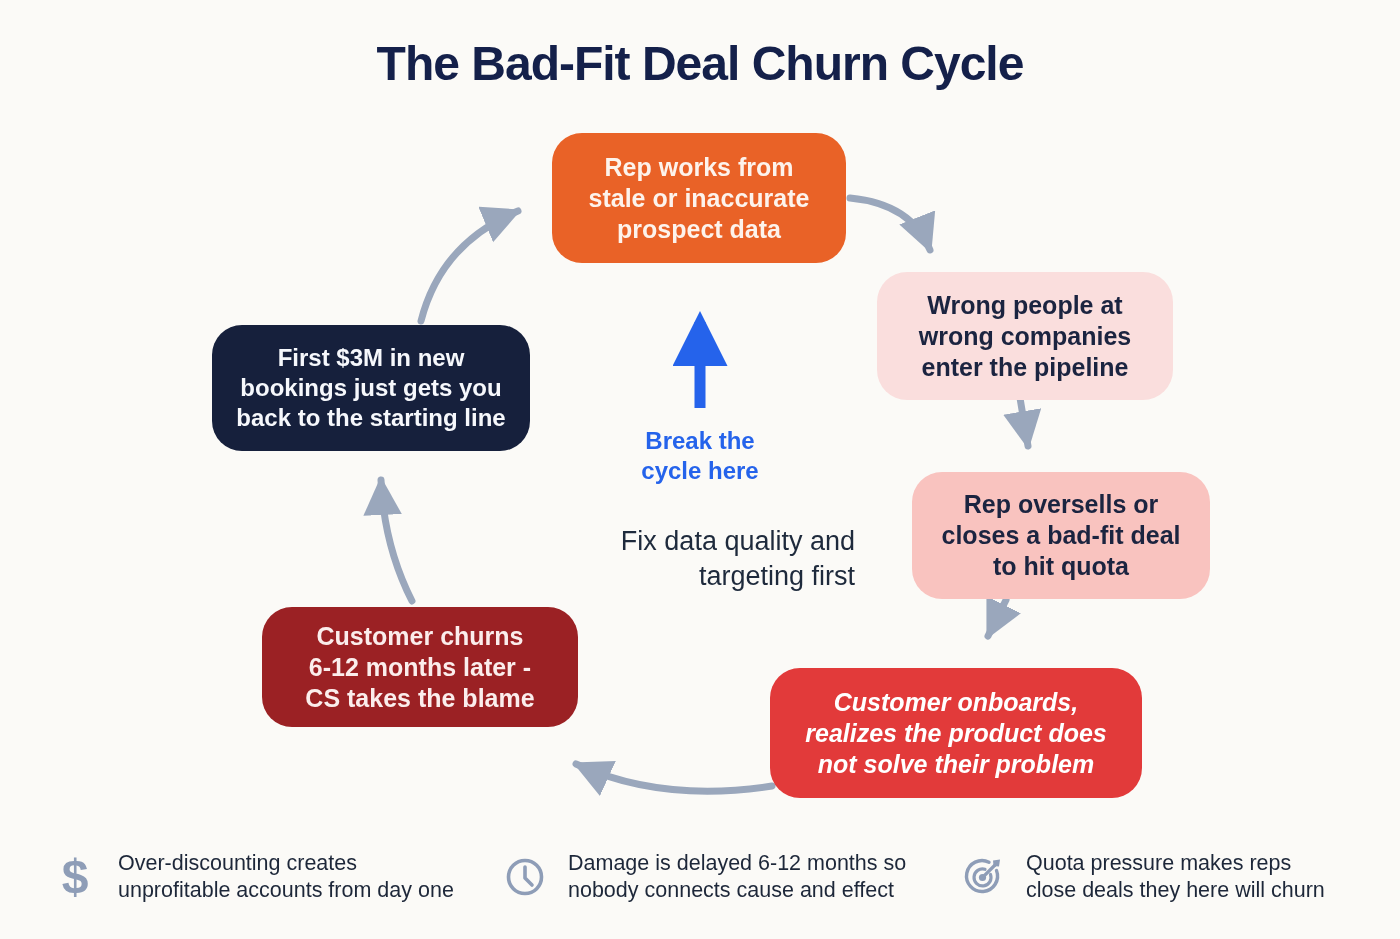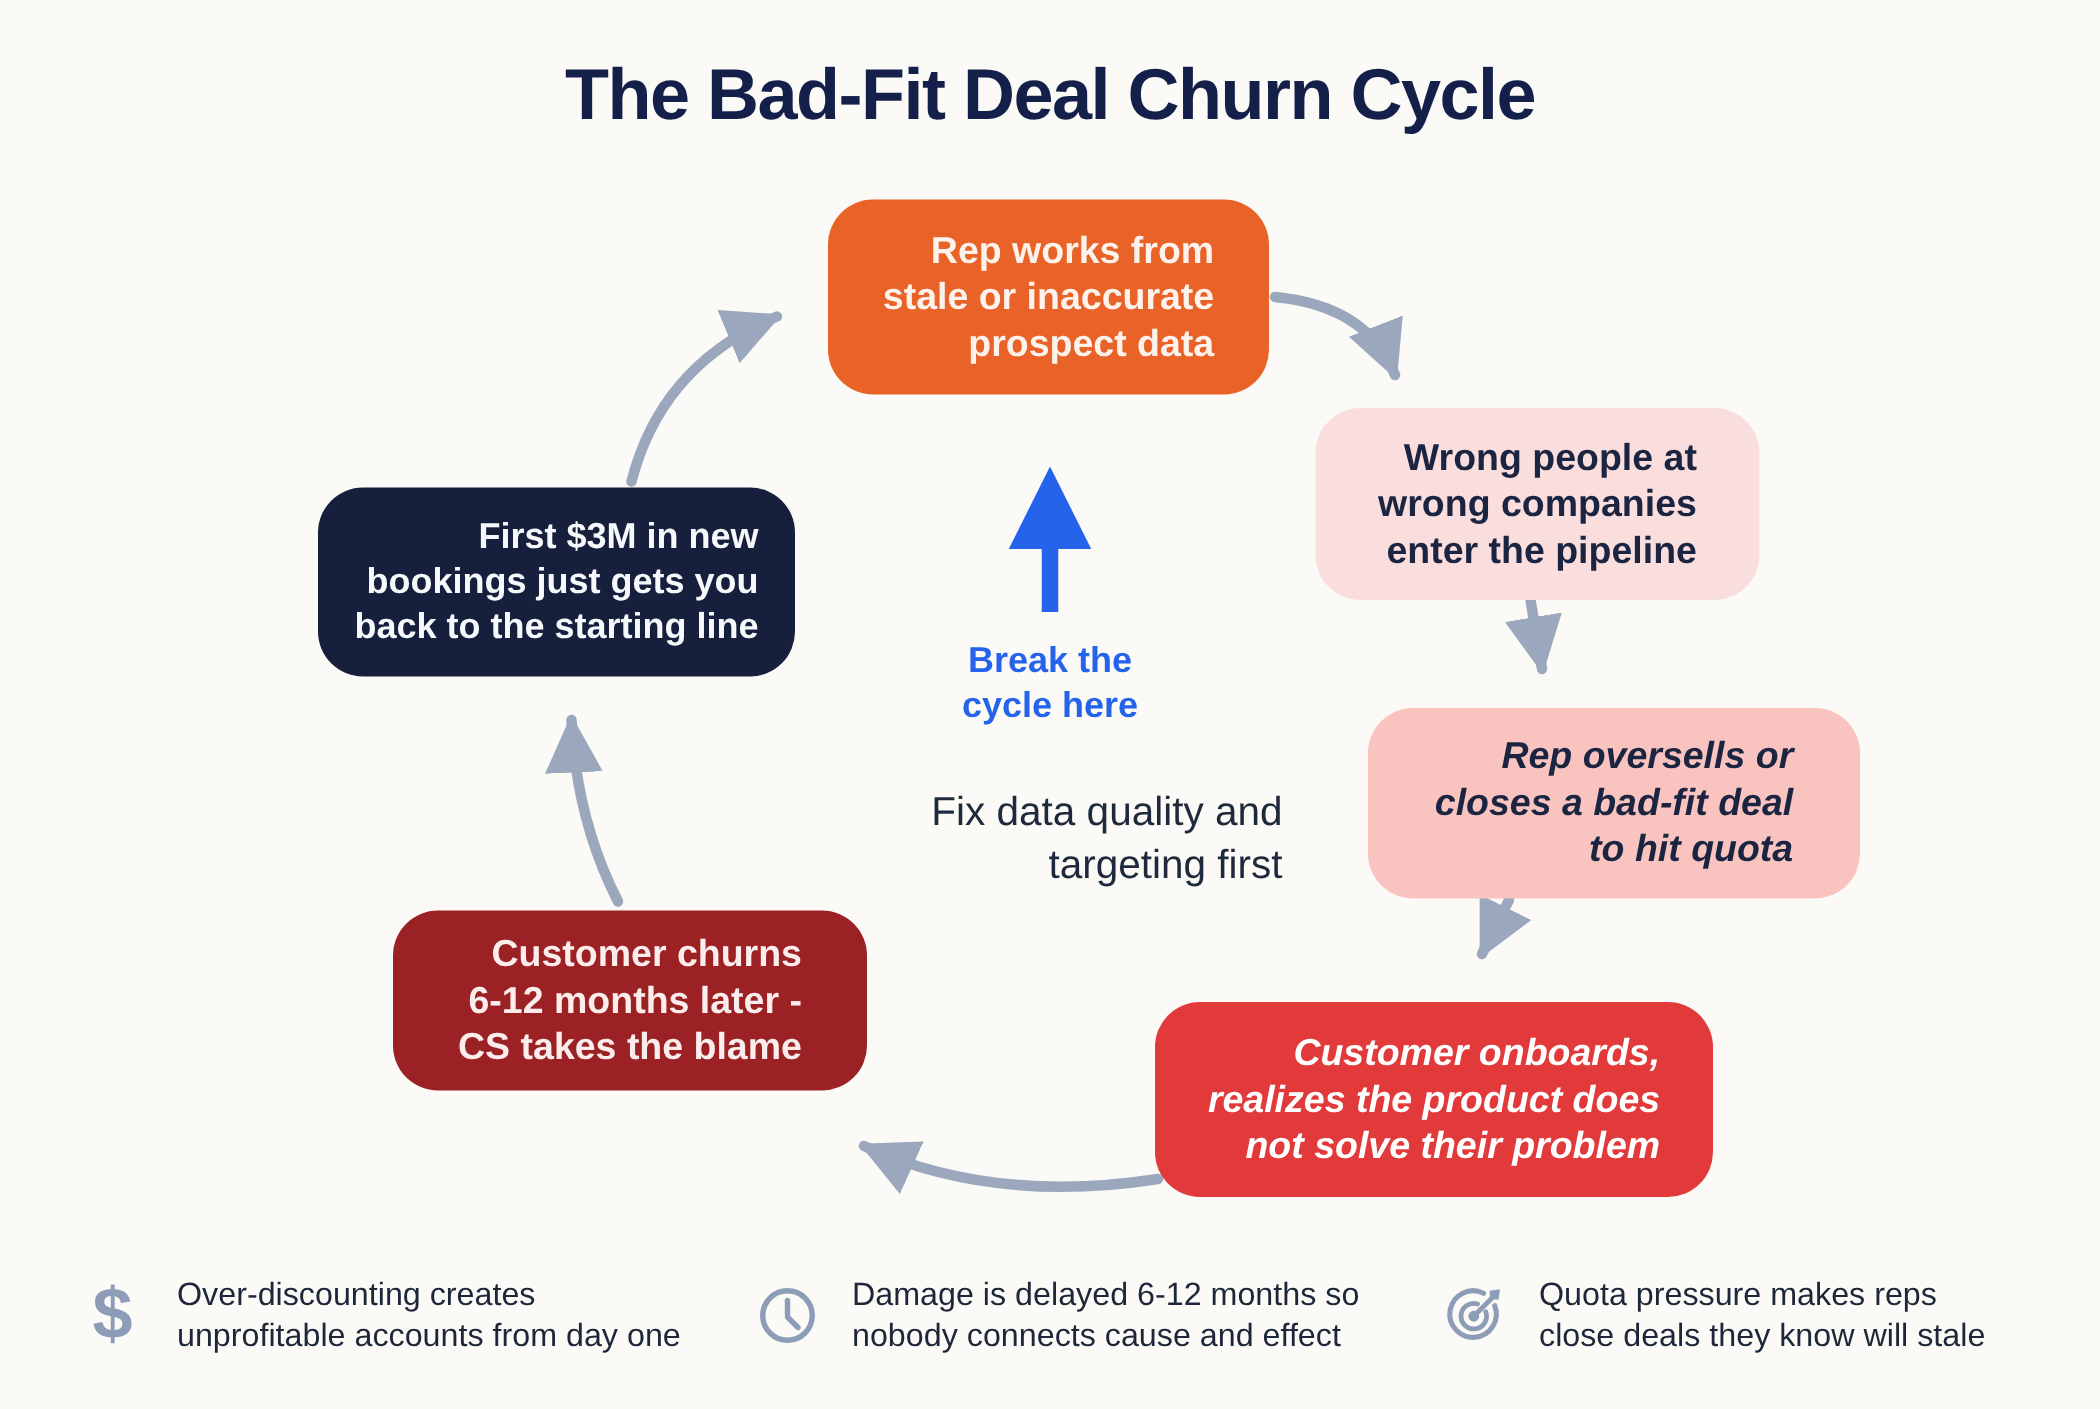--- a/index.html
+++ b/index.html
@@ -20,29 +20,29 @@
     font-size: 48px; font-weight: bold; letter-spacing: -1px;
     color: #14204A;
   }
 
   svg.arrows { position: absolute; left: 0; top: 0; }
 
   .node {
     position: absolute;
     border-radius: 30px;
     display: flex; align-items: center; justify-content: center;
-    text-align: right;
+    text-align: center;
     font-weight: bold;
     line-height: 1.24;
     white-space: pre-line;
     box-sizing: border-box;
   }
   .node-1 { left: 552px; top: 133px; width: 294px; height: 130px; background: #E96227; color: #FDF3EC; font-size: 25px; }
   .node-2 { left: 877px; top: 272px; width: 296px; height: 128px; background: #FADEDD; color: #1B2440; font-size: 25px; }
-  .node-3 { left: 912px; top: 472px; width: 328px; height: 127px; background: #F9C3BF; color: #1B2440; font-size: 25px; font-style: italic; }
+  .node-3 { left: 912px; top: 472px; width: 298px; height: 127px; background: #F9C3BF; color: #1B2440; font-size: 25px; }
   .node-4 { left: 770px; top: 668px; width: 372px; height: 130px; background: #E23A3A; color: #FFFFFF; font-size: 25px; font-style: italic; }
   .node-5 { left: 262px; top: 607px; width: 316px; height: 120px; background: #9B2124; color: #FBEDEC; font-size: 25px; }
   .node-6 { left: 212px; top: 325px; width: 318px; height: 126px; background: #16203C; color: #F6F8FC; font-size: 24px; }
 
   .break-heading {
     position: absolute; left: 560px; top: 426px; width: 280px;
     text-align: center;
     font-size: 24px; font-weight: bold; line-height: 1.27;
     color: #2563EB;
     white-space: pre-line;
@@ -160,16 +160,16 @@
     <span class="footnote-icon">
       <svg width="46" height="46" viewBox="0 0 46 46" fill="none">
         <path d="M36.5 16.5 A15.5 15.5 0 1 1 29 8.2" stroke="#8E9DB7" stroke-width="3.4" stroke-linecap="round"></path>
         <path d="M30.5 20.5 A8.5 8.5 0 1 1 25 15.3" stroke="#8E9DB7" stroke-width="3.2" stroke-linecap="round"></path>
         <circle cx="22.5" cy="23.5" r="3.6" fill="#8E9DB7"></circle>
         <path d="M22.5 23.5 L35 11" stroke="#8E9DB7" stroke-width="3.2" stroke-linecap="round"></path>
         <path d="M33 6.5 L40 5.5 L39 12.5 L33.5 12 Z" fill="#8E9DB7"></path>
       </svg>
     </span>
     <span class="footnote-text">Quota pressure makes reps
-close deals they know will stale</span>
+close deals they here will churn</span>
   </div>
 
 </div>
 
 </body></html>

